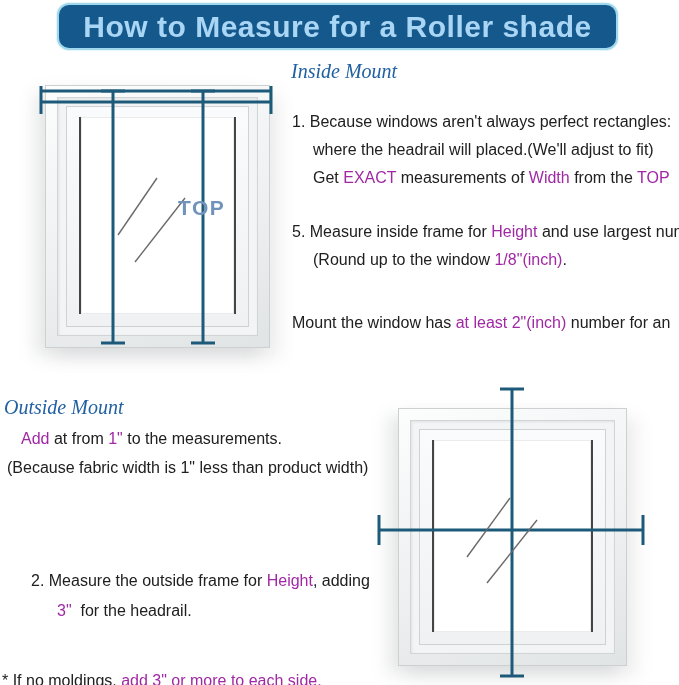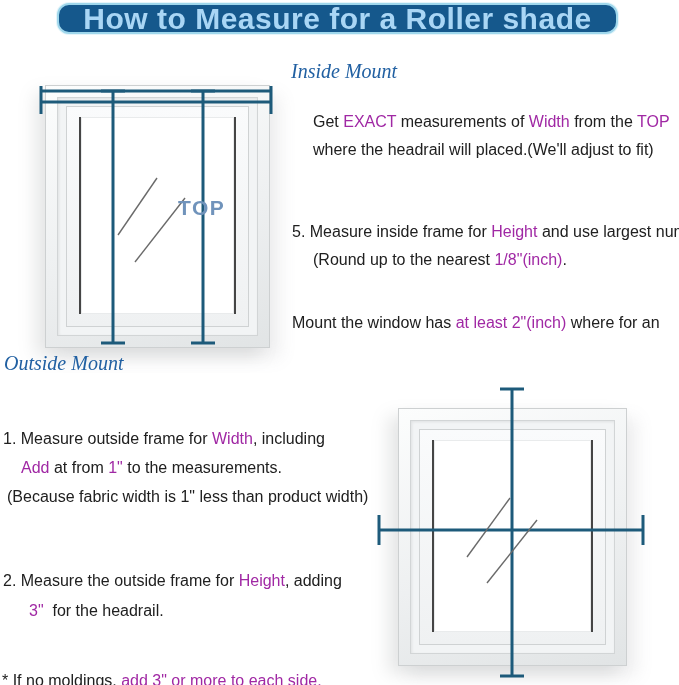--- a/index.html
+++ b/index.html
@@ -7,21 +7,21 @@
   body {
     position:relative;
     background:#ffffff;
     font-family:"Liberation Sans", sans-serif;
     color:#202020;
     overflow:hidden;
   }
 
   
   .banner {
-    position:absolute; left:57px; top:3px; width:561px; height:31px;
+    position:absolute; left:57px; top:3px; width:561px; height:47px;
     background:#15588c;
     border:2px solid #9fd7ec;
     border-radius:12px;
     display:flex; align-items:center; justify-content:center;
     box-shadow:0 0 0 1px rgba(180,225,240,.35);
   }
   .banner-title {
     font-size:30px; font-weight:bold; color:#a9d6f5; letter-spacing:.5px;
     white-space:nowrap;
   }
@@ -68,21 +68,21 @@
     position:absolute;
     font-family:"Liberation Serif", serif;
     font-style:italic;
     font-size:20px;
     color:#2160a2;
     white-space:nowrap;
   }
   .tblock { position:absolute; }
   .line { white-space:nowrap; font-size:16px; line-height:28px; }
   .lh29 .line { line-height:29px; }
-  .lh30 .line { line-height:30px; }
+  .lh30 .line { line-height:30px;margin-left:28px; }
   .ind21 { padding-left:21px; }
   .ind26 { padding-left:26px; }
   .ind18 { padding-left:18px; }
   .ind4  { padding-left:4px; }
   .hl-p  { color:#a028a4; }
 </style>
 </head>
 <body>
 
 <div class="banner">
@@ -111,37 +111,37 @@
   <line class="mline" x1="161" y1="13" x2="185" y2="13"></line>
   <line class="mline" x1="161" y1="265" x2="185" y2="265"></line>
 
   <line class="rline" x1="88" y1="157" x2="127" y2="100"></line>
   <line class="rline" x1="105" y1="184" x2="155" y2="120"></line>
 </svg>
 
 <div class="section-heading" style="left:291px; top:60px;">Inside Mount</div>
 
 <div class="tblock" style="left:292px; top:108px;">
+  <div class="line"><span>1. Because windows aren't always perfect rectangles:</span></div>
+  <div class="line ind21"><span>where the headrail will placed.(We'll adjust to fit)</span></div>
   <div class="line ind21"><span>Get </span><span class="hl-p">EXACT</span><span> measurements of </span><span class="hl-p">Width</span><span> from the </span><span class="hl-p">TOP</span></div>
-  <div class="line ind21"><span>where the headrail will placed.(We'll adjust to fit)</span></div>
 </div>
 
 <div class="tblock" style="left:292px; top:218px;">
   <div class="line"><span>5. Measure inside frame for </span><span class="hl-p">Height</span><span> and use largest number</span></div>
-  <div class="line ind21"><span>(Round up to the nearest </span><span class="hl-p">1/8"(inch)</span><span>.</span></div>
+  <div class="line ind21"><span>(Round up to the window </span><span class="hl-p">1/8"(inch)</span><span>.</span></div>
 </div>
 
 <div class="tblock" style="left:292px; top:309px;">
-  <div class="line"><span>Mount the window has </span><span class="hl-p">at least 2"(inch)</span><span> where for an</span></div>
+  <div class="line"><span>Mount the window has </span><span class="hl-p">at least 2"(inch)</span><span> number for an</span></div>
 </div>
 
-<div class="section-heading" style="left:4px; top:352px;">Outside Mount</div>
+<div class="section-heading" style="left:4px; top:396px;">Outside Mount</div>
 
 <div class="tblock lh29" style="left:3px; top:424px;">
-  <div class="line"><span>1. Measure outside frame for </span><span class="hl-p">Width</span><span>, including</span></div>
   <div class="line ind18"><span class="hl-p">Add</span><span> at from </span><span class="hl-p">1"</span><span> to the measurements.</span></div>
   <div class="line ind4"><span>(Because fabric width is 1" less than product width)</span></div>
 </div>
 
 <div class="tblock lh30" style="left:3px; top:566px;">
   <div class="line"><span>2. Measure the outside frame for </span><span class="hl-p">Height</span><span>, adding</span></div>
   <div class="line ind26"><span class="hl-p">3"</span><span>&nbsp; for the headrail.</span></div>
 </div>
 
 <div class="tblock" style="left:2px; top:667px;">

